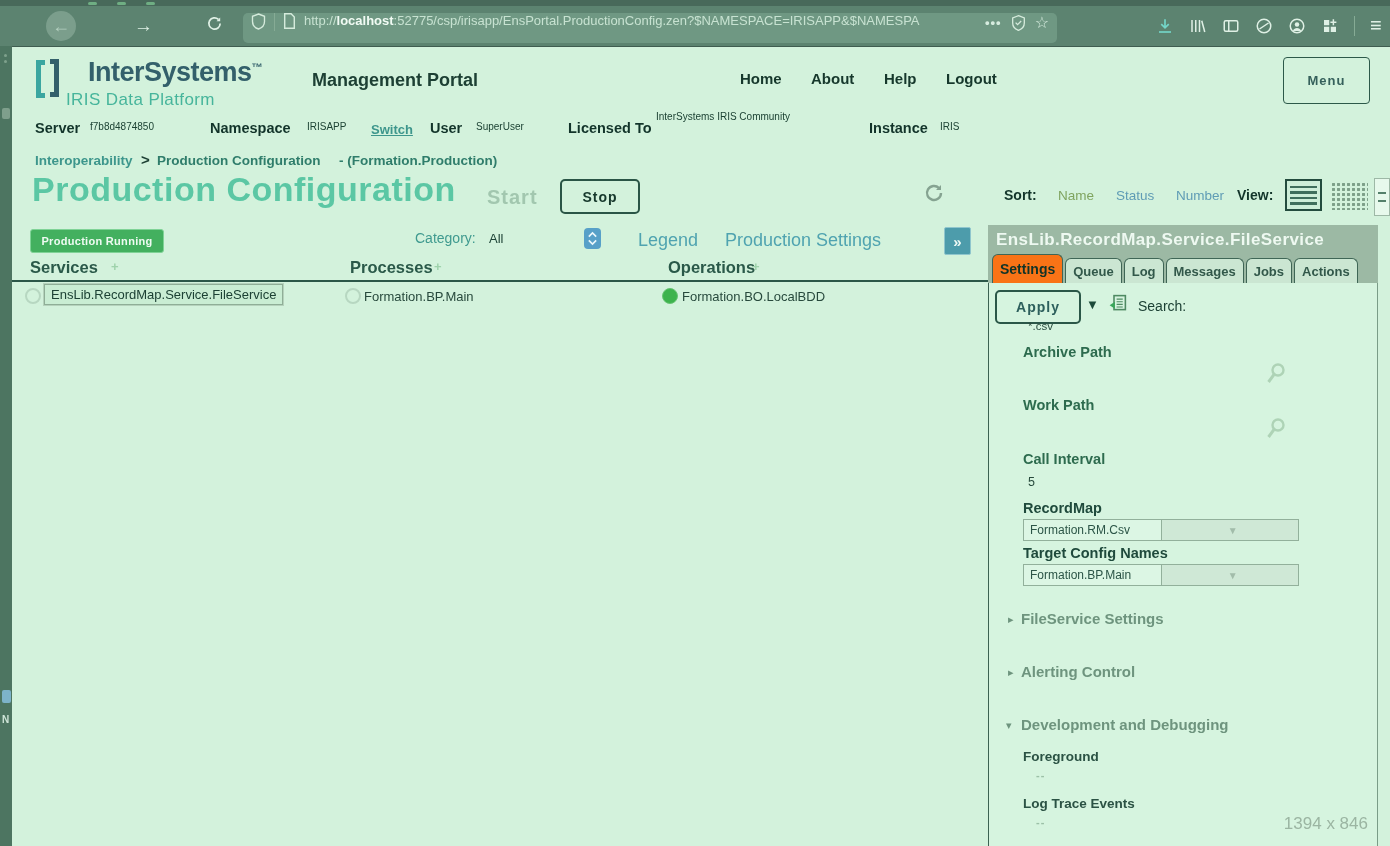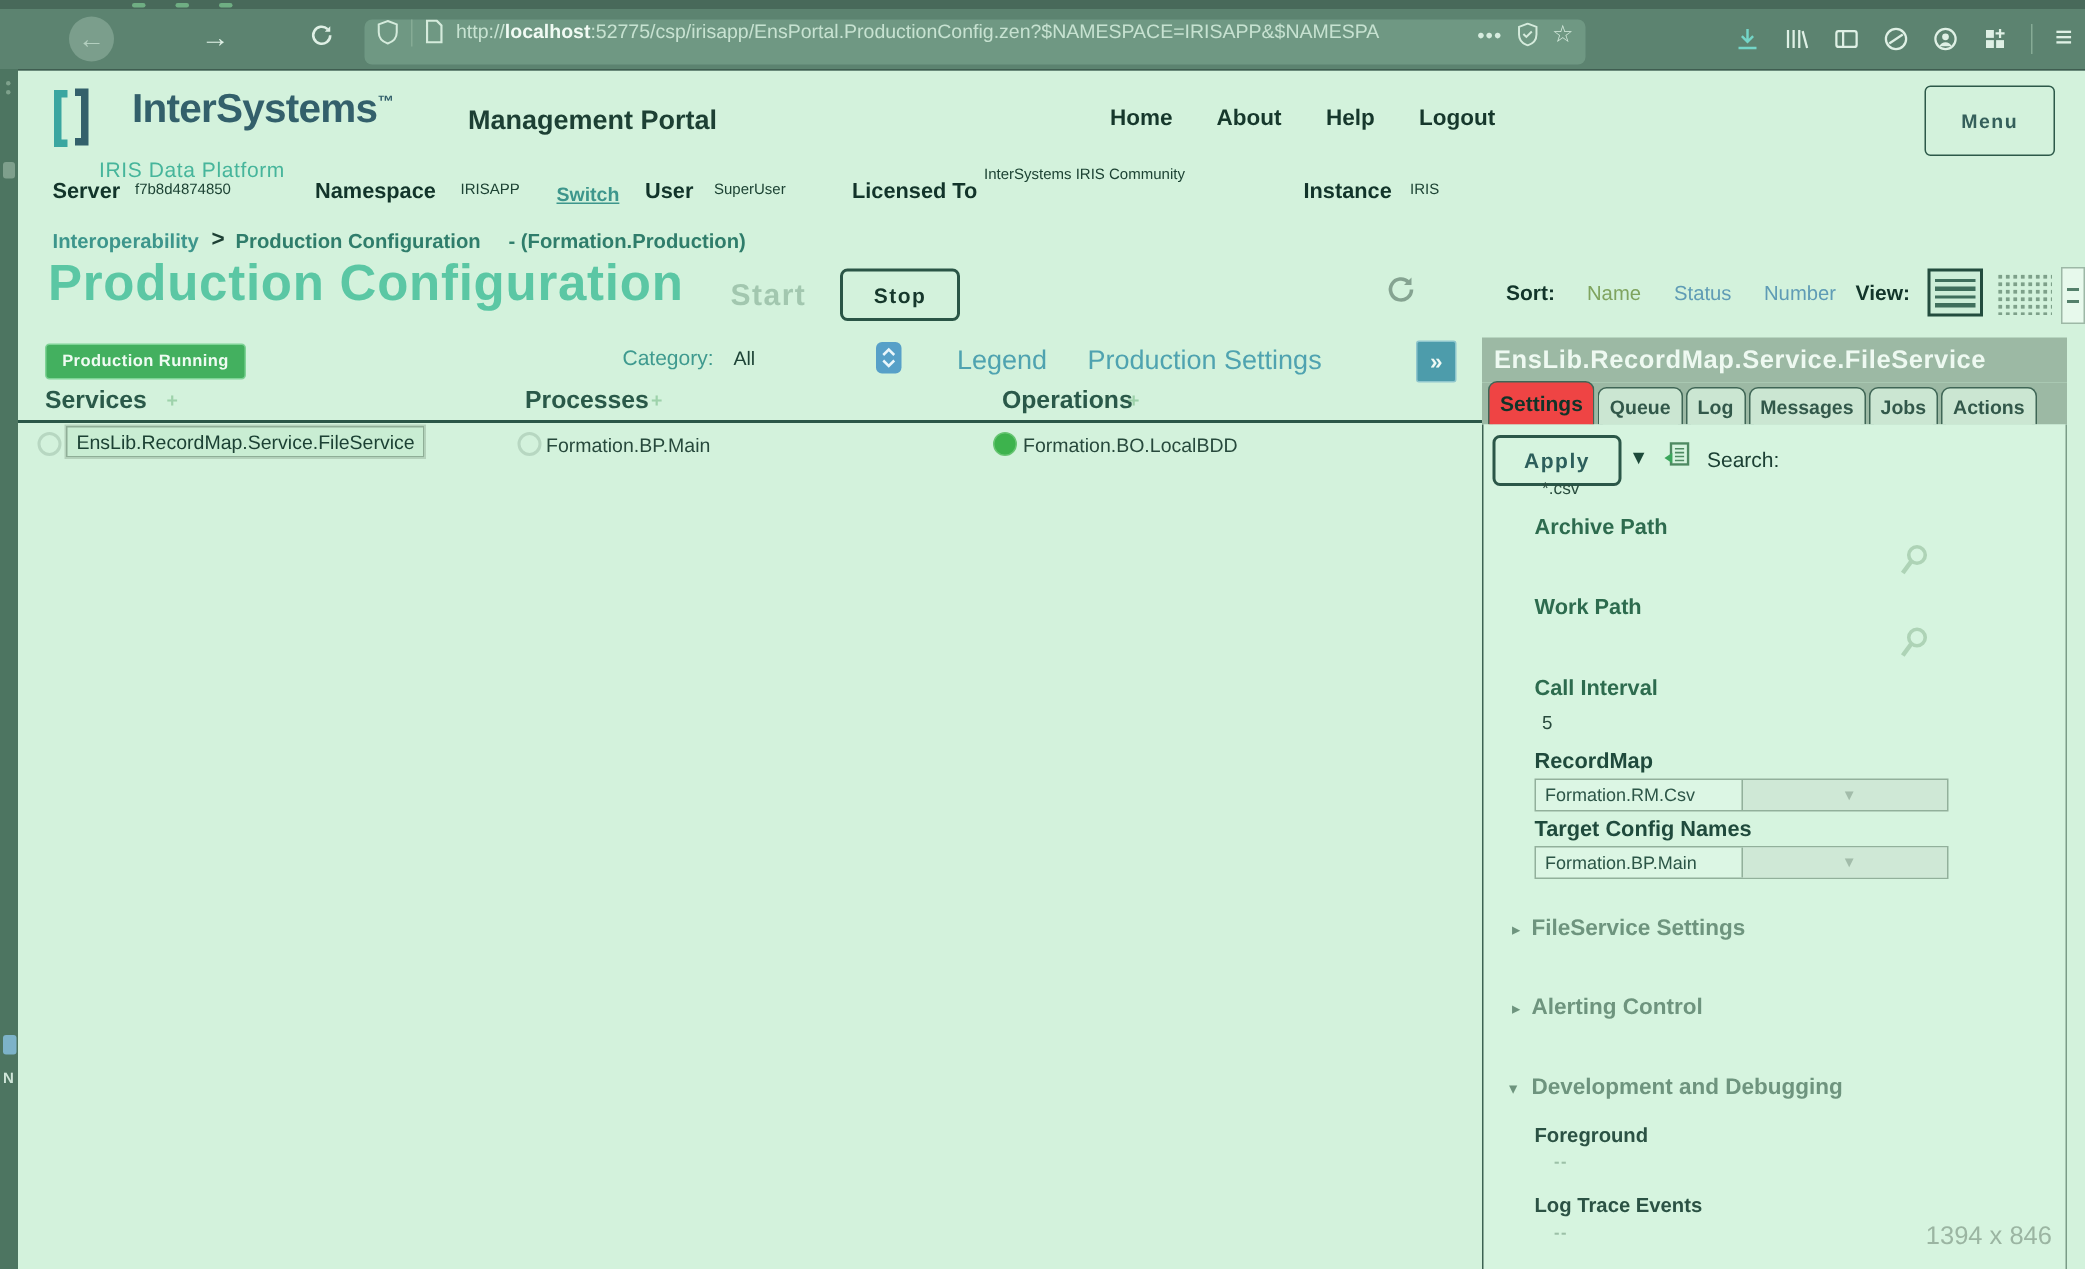--- a/index.html
+++ b/index.html
@@ -22,21 +22,21 @@
   .urltext b{color:#f1fbf4;font-weight:bold;}
   .url-right{display:flex;align-items:center;gap:9px;color:#d7ecdf;}
   .chromeicons{top:14px;display:flex;align-items:center;gap:15px;color:#dff0e5;}
 
   
   .leftstrip{left:0;top:46px;width:12px;height:800px;background:#4d7561;}
 
   
   .is-name{left:64px;top:57px;font-size:27px;font-weight:bold;color:#33606b;letter-spacing:-0.5px;margin-left:24px;}
   .is-tm{font-size:11px;vertical-align:super;}
-  .is-sub{left:66px;top:90px;font-size:14px;color:#46b59b;letter-spacing:0.4px;margin-top:15px;}
+  .is-sub{left:66px;top:90px;font-size:17px;color:#46b59b;letter-spacing:0.4px;}
   .portal-title{left:312px;top:70px;font-size:18px;font-weight:bold;color:#1d4034;}
   .toplink{top:70px;font-size:15px;font-weight:bold;color:#16382c;cursor:pointer;}
   .menu-btn{left:1283px;top:57px;width:85px;height:45px;border:1.5px solid #2c5949;border-radius:4px;
             display:flex;align-items:center;justify-content:center;font-size:13px;font-weight:bold;
             color:#35605b;letter-spacing:1px;cursor:pointer;}
 
   
   .inf-l{font-weight:bold;color:#12342a;font-size:14.5px;}
   .inf-v{color:#1d4334;font-size:10px;}
   .switch{color:#3d968c;font-size:13px;text-decoration:underline;font-weight:bold;cursor:pointer;}
@@ -89,21 +89,21 @@
 
   
   .panel-head{left:988px;top:225px;width:390px;height:30px;background:#9cb9a4;box-sizing:border-box;
               display:flex;align-items:center;padding-left:8px;font-size:17px;font-weight:bold;
               color:#eef9f1;letter-spacing:0.4px;}
   .tabstrip{left:988px;top:255px;width:390px;height:28px;background:#9cb9a4;display:flex;
             align-items:flex-end;padding-left:4px;box-sizing:border-box;}
   .tab{border:1px solid #3f6656;border-bottom:none;border-radius:6px 6px 0 0;background:#cbe6d2;
        height:24px;display:flex;align-items:center;padding:0 7px;margin-right:2px;
        font-size:13px;font-weight:bold;color:#32584a;cursor:pointer;}
-  .tab.active{background:#ef4444;height:28px;font-size:14px;color:#103328;}
+  .tab.active{background:#f97316;height:28px;font-size:14px;color:#103328;}
   .panel-body{left:988px;top:283px;width:390px;height:563px;background:#d6f4df;box-sizing:border-box;
               border-left:1.5px solid #3c6252;border-right:1px solid #7a9c87;}
   .rightstrip{left:1378px;top:283px;width:12px;height:563px;background:#d3f2dc;}
 
   .apply-btn{left:995px;top:290px;width:82px;height:30px;border:2px solid #2b5748;border-radius:5px;
              display:flex;align-items:center;justify-content:center;font-size:14px;font-weight:bold;
              color:#2d5f5c;letter-spacing:1px;cursor:pointer;}
   .dd-arrow{left:1086px;top:297px;font-size:13px;color:#1d4a3a;cursor:pointer;}
   .search-lbl{left:1138px;top:298px;font-size:14px;color:#1c4034;}
   .filespec{left:1028px;top:320px;font-size:11.5px;color:#2a4d3f;}

